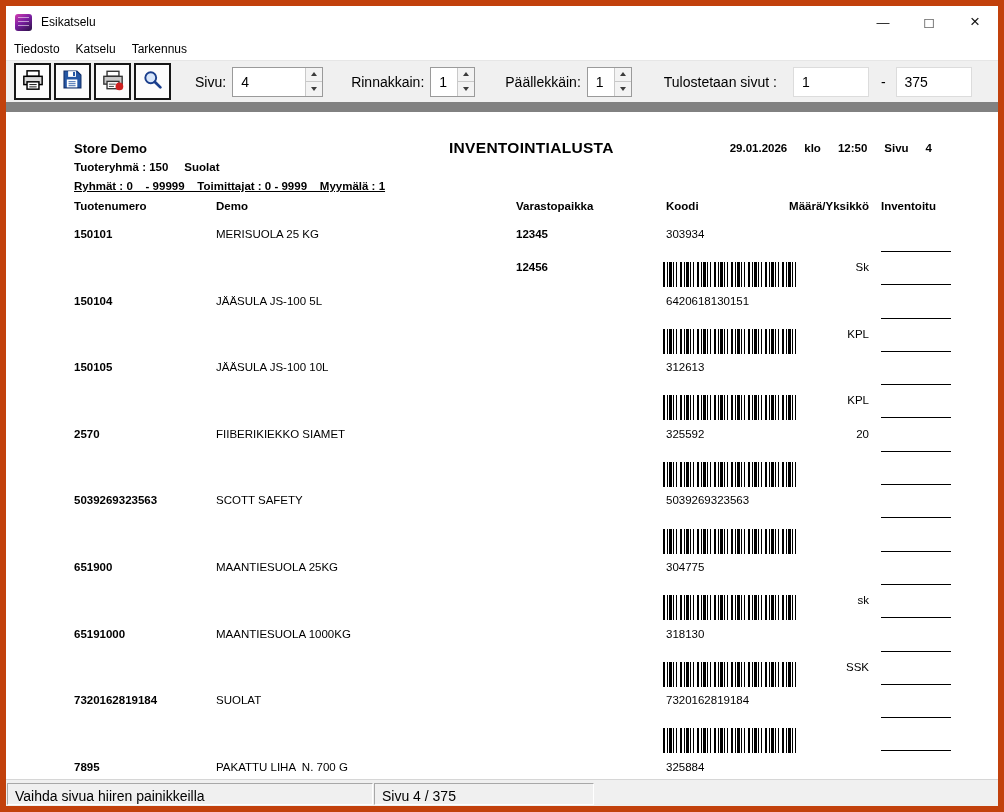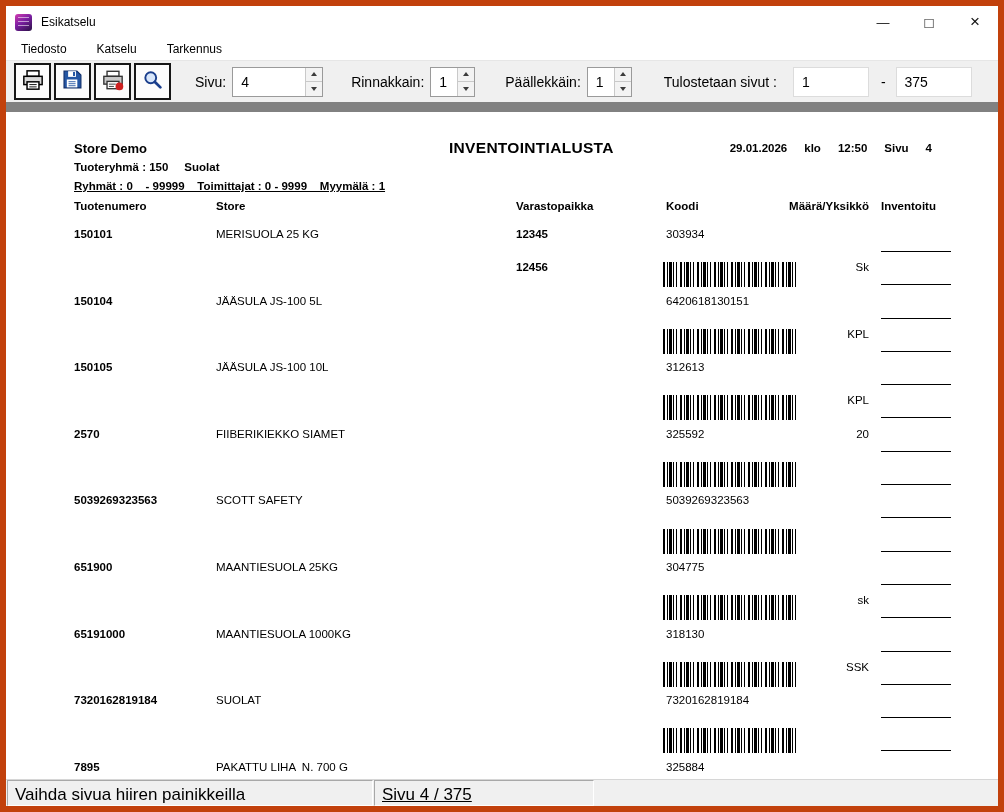--- a/index.html
+++ b/index.html
@@ -17,21 +17,21 @@
               background:repeating-linear-gradient(180deg, rgba(255,255,255,.55) 0 1px, transparent 1px 4px); }
   .title-text { margin-left:9px; font-size:12px; }
   .win-controls { margin-left:auto; display:flex; height:100%; }
   .win-btn { width:46px; height:32px; display:flex; align-items:center; justify-content:center;
              font-size:13px; color:#111; cursor:default; }
   .win-btn.maxi { font-size:15px; }
   .win-btn.close { font-size:17px; }
 
   
   .menubar { height:22px; display:flex; align-items:center; background:#fff; font-size:12px; flex:0 0 auto; }
-  .menu-item { padding:2px 15px; }
+  .menu-item { padding:2px 8px; }
 
   
   .toolbar { height:42px; background:#f0f0f0; display:flex; align-items:center; flex:0 0 auto;
              border-top:1px solid #e6e6e6; }
   .tb-btn { width:37px; height:37px; margin-left:3px; border:2px solid #161616; background:#fcfcfc;
             display:flex; align-items:center; justify-content:center; }
   .tb-btn.first { margin-left:8px; }
   .tb-label { font-size:14px; color:#000000; white-space:nowrap; }
   .ml24 { margin-left:24px; } .ml28 { margin-left:28px; } .ml30 { margin-left:30px; }
   .ml32 { margin-left:32px; } .ml16 { margin-left:16px; } .ml12 { margin-left:12px; }
@@ -79,26 +79,26 @@
   .inv-line { position:absolute; left:875px; top:25px; width:70px; height:1px; background:#000; }
   .barcode { position:absolute; left:657px; top:3px; width:136px; height:25px;
     background:repeating-linear-gradient(90deg,
       #000 0px, #000 2px, #fff 2px, #fff 4px,
       #000 4px, #000 5px, #fff 5px, #fff 6px,
       #000 6px, #000 9px, #fff 9px, #fff 10px,
       #000 10px, #000 11px, #fff 11px, #fff 13px,
       #000 13px, #000 14px, #fff 14px, #fff 17px); }
 
   
-  .statusbar { height:27px; background:#f0f0f0; display:flex; align-items:center; flex:0 0 auto;
-               font-size:17px; border-top:1px solid #d6d6d6; }
+  .statusbar { height:27px; background:#f0f0f0; display:flex; align-items:flex-end; flex:0 0 auto;
+               font-size:14px; border-top:1px solid #d6d6d6; }
   .status-cell { margin:1px 0 1px 1px; padding:4px 7px 0 7px; border:1px solid;
                  border-color:#a8a8a8 #ffffff #ffffff #a8a8a8; white-space:nowrap; overflow:hidden; }
   .status-hint { width:366px; }
-  .status-page { width:220px;text-decoration:underline; }
+  .status-page { width:220px; }
 </style>
 </head>
 <body>
 
 <div class="window">
 
   <div class="titlebar">
     <div class="app-icon"></div>
     <div class="title-text">Esikatselu</div>
     <div class="win-controls">
@@ -216,21 +216,21 @@
       <div class="r-datehead">
         <span>29.01.2026</span>
         <span>klo</span>
         <span>12:50</span>
         <span>Sivu</span>
         <span>4</span>
       </div>
 
       <div class="colheads">
         <span class="h-num">Tuotenumero</span>
-        <span class="h-name">Store</span>
+        <span class="h-name">Demo</span>
         <span class="h-loc">Varastopaikka</span>
         <span class="h-code">Koodi</span>
         <span class="h-qty">Määrä/Yksikkö</span>
         <span class="h-inv">Inventoitu</span>
       </div>
 
       <div id="rows">
   <div class="report-row">
     <span class="cell c-num">150101</span>
     <span class="cell c-name">MERISUOLA 25 KG</span>

